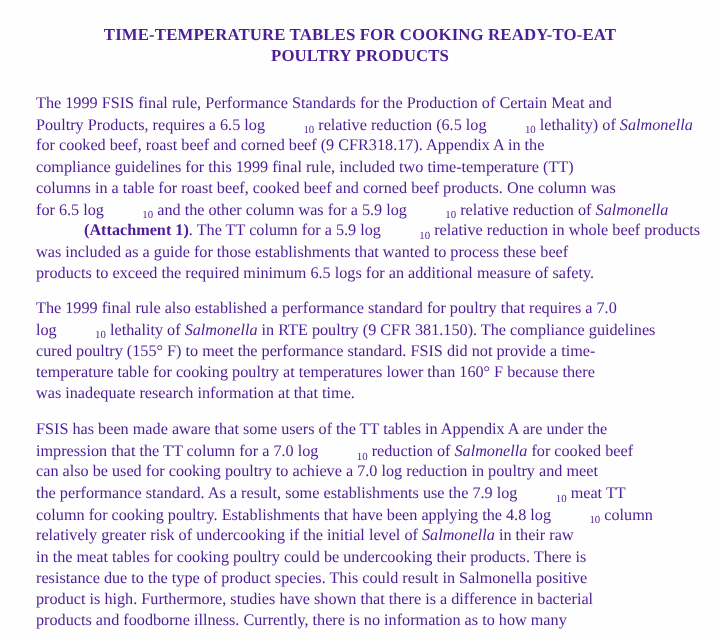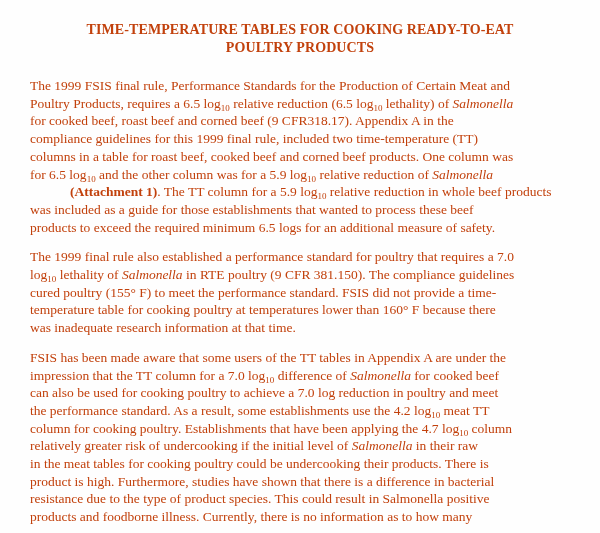--- a/index.html
+++ b/index.html
@@ -39,26 +39,27 @@
     font-size: 13.5px;
     line-height: 17.7px;
   }
   .it  { font-style: italic; margin-top: 24px; }
   .bd  { font-weight: bold; margin-left: 40px; }
   .sub {
     font-size: 9px;
     position: relative;
     top: 3px;
     line-height: 0;
+    padding-left: 32px;
   }
 </style>
 </head>
 <body>
 
-<div class="page" style="background: rgb(254, 254, 254); color: #c2410c;">
+<div class="page" style="background: rgb(254, 254, 254); color: #4c1d95;">
   <h1 class="doc-title">
       <div>TIME-TEMPERATURE TABLES FOR COOKING READY-TO-EAT</div>
       <div>POULTRY PRODUCTS</div>
     </h1>
   <div class="doc-body">
       <div class="para">
         <div class="line"><span>The 1999 FSIS final rule, Performance Standards for the Production of Certain Meat and</span></div>
         <div class="line"><span>Poultry Products, requires a 6.5 log</span><span class="sub">10</span><span> relative reduction (6.5 log</span><span class="sub">10</span><span> lethality) of </span><span class="it">Salmonella</span></div>
         <div class="line"><span>for cooked beef, roast beef and corned beef (9 CFR318.17). Appendix A in the</span></div>
         <div class="line"><span>compliance guidelines for this 1999 final rule, included two time-temperature (TT)</span></div>
@@ -70,24 +71,24 @@
       </div>
       <div class="para">
         <div class="line"><span>The 1999 final rule also established a performance standard for poultry that requires a 7.0</span></div>
         <div class="line"><span>log</span><span class="sub">10</span><span> lethality of </span><span class="it">Salmonella</span><span> in RTE poultry (9 CFR 381.150). The compliance guidelines</span></div>
         <div class="line"><span>cured poultry (155° F) to meet the performance standard. FSIS did not provide a time-</span></div>
         <div class="line"><span>temperature table for cooking poultry at temperatures lower than 160° F because there</span></div>
         <div class="line"><span>was inadequate research information at that time.</span></div>
       </div>
       <div class="para">
         <div class="line"><span>FSIS has been made aware that some users of the TT tables in Appendix A are under the</span></div>
-        <div class="line"><span>impression that the TT column for a 7.0 log</span><span class="sub">10</span><span> difference of </span><span class="it">Salmonella</span><span> for cooked beef</span></div>
+        <div class="line"><span>impression that the TT column for a 7.0 log</span><span class="sub">10</span><span> reduction of </span><span class="it">Salmonella</span><span> for cooked beef</span></div>
         <div class="line"><span>can also be used for cooking poultry to achieve a 7.0 log reduction in poultry and meet</span></div>
-        <div class="line"><span>the performance standard. As a result, some establishments use the 4.2 log</span><span class="sub">10</span><span> meat TT</span></div>
-        <div class="line"><span>column for cooking poultry. Establishments that have been applying the 4.7 log</span><span class="sub">10</span><span> column</span></div>
+        <div class="line"><span>the performance standard. As a result, some establishments use the 7.9 log</span><span class="sub">10</span><span> meat TT</span></div>
+        <div class="line"><span>column for cooking poultry. Establishments that have been applying the 4.8 log</span><span class="sub">10</span><span> column</span></div>
         <div class="line"><span>relatively greater risk of undercooking if the initial level of </span><span class="it">Salmonella</span><span> in their raw</span></div>
         <div class="line"><span>in the meat tables for cooking poultry could be undercooking their products. There is</span></div>
+        <div class="line"><span>resistance due to the type of product species. This could result in Salmonella positive</span></div>
         <div class="line"><span>product is high. Furthermore, studies have shown that there is a difference in bacterial</span></div>
-        <div class="line"><span>resistance due to the type of product species. This could result in Salmonella positive</span></div>
         <div class="line"><span>products and foodborne illness. Currently, there is no information as to how many</span></div>
       </div>
     </div>
 </div>
 
 </body></html>

